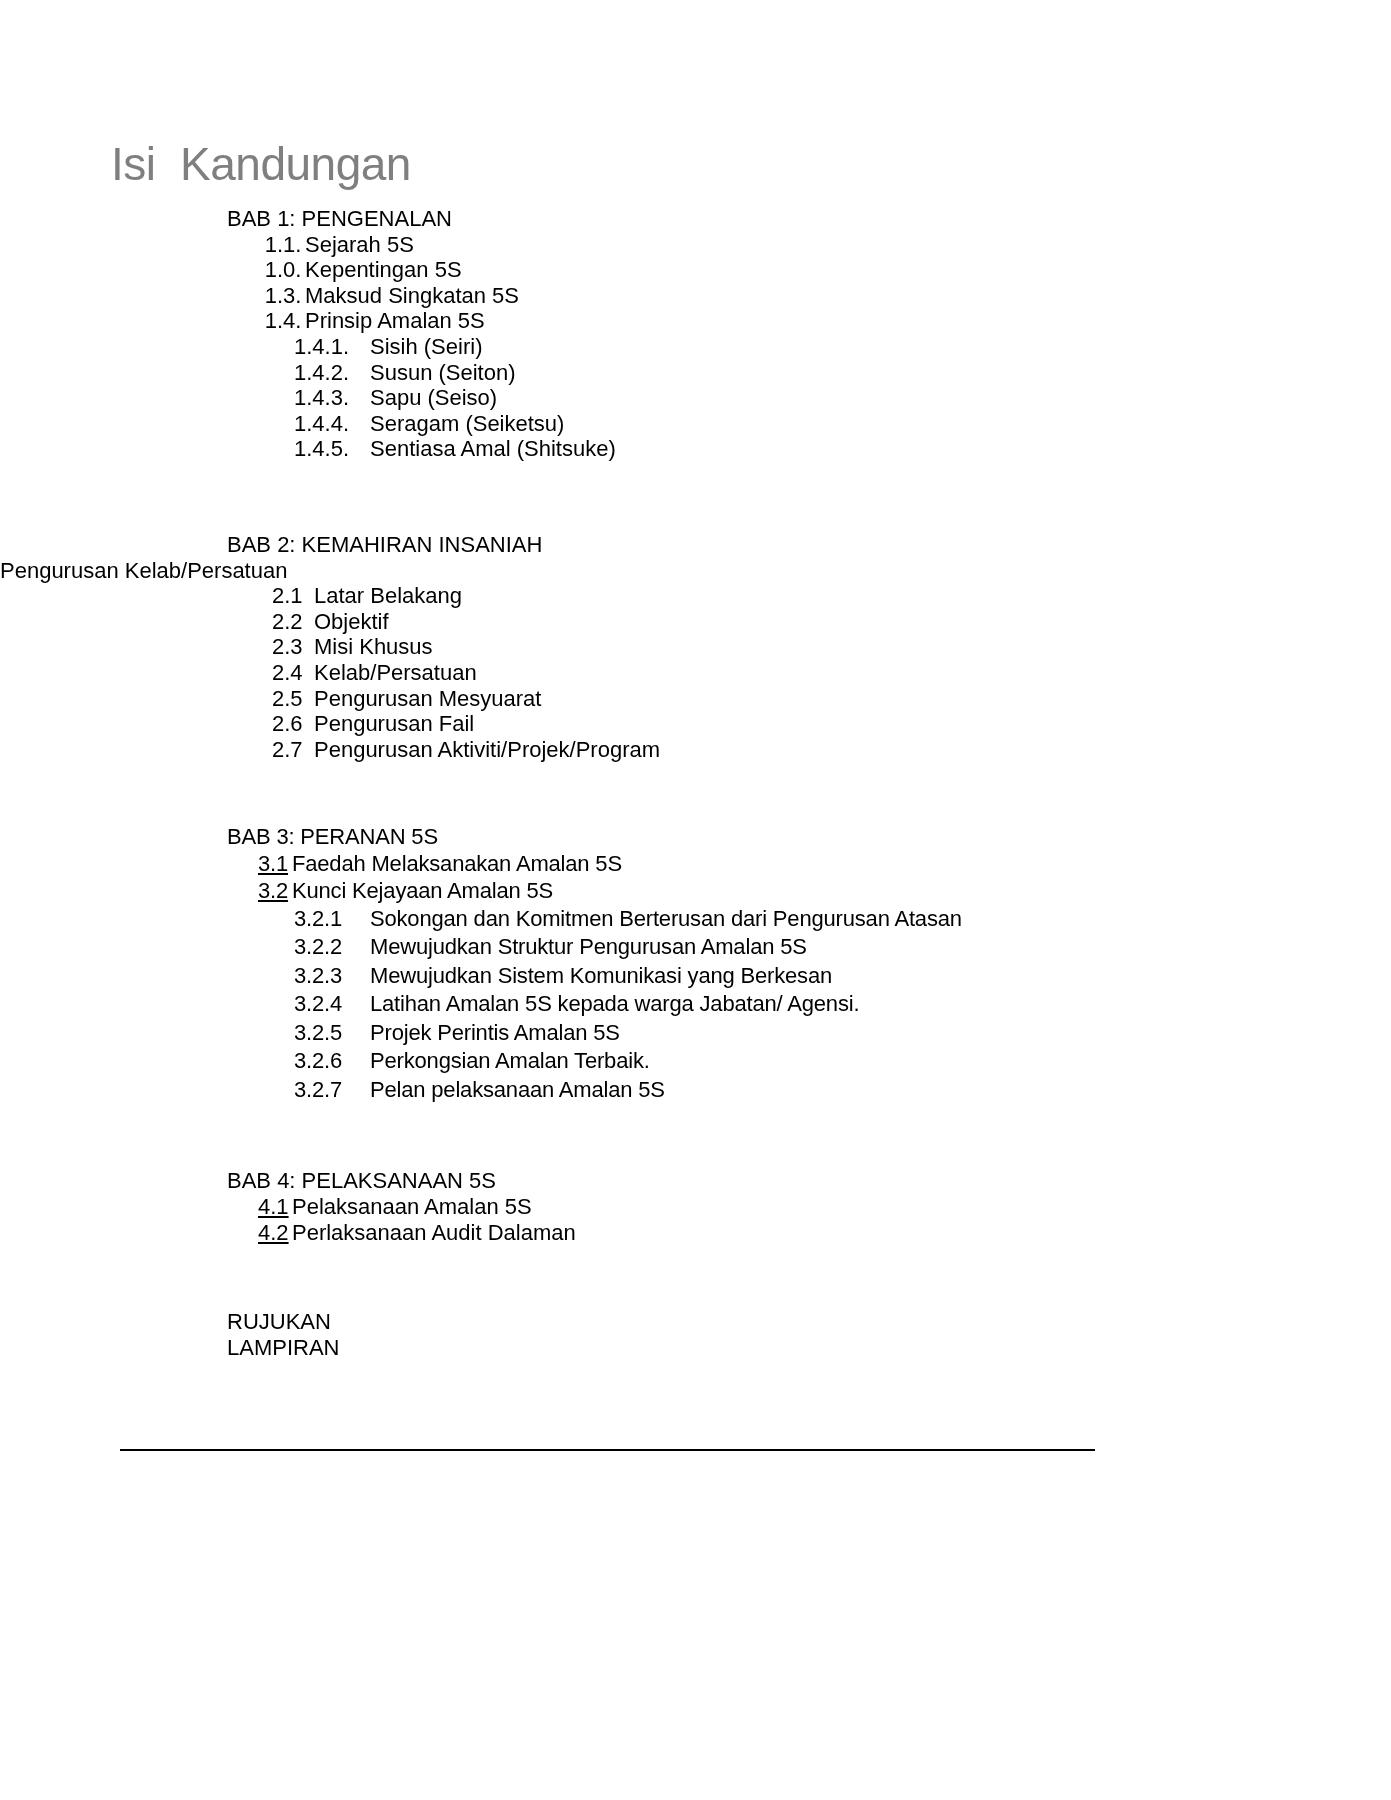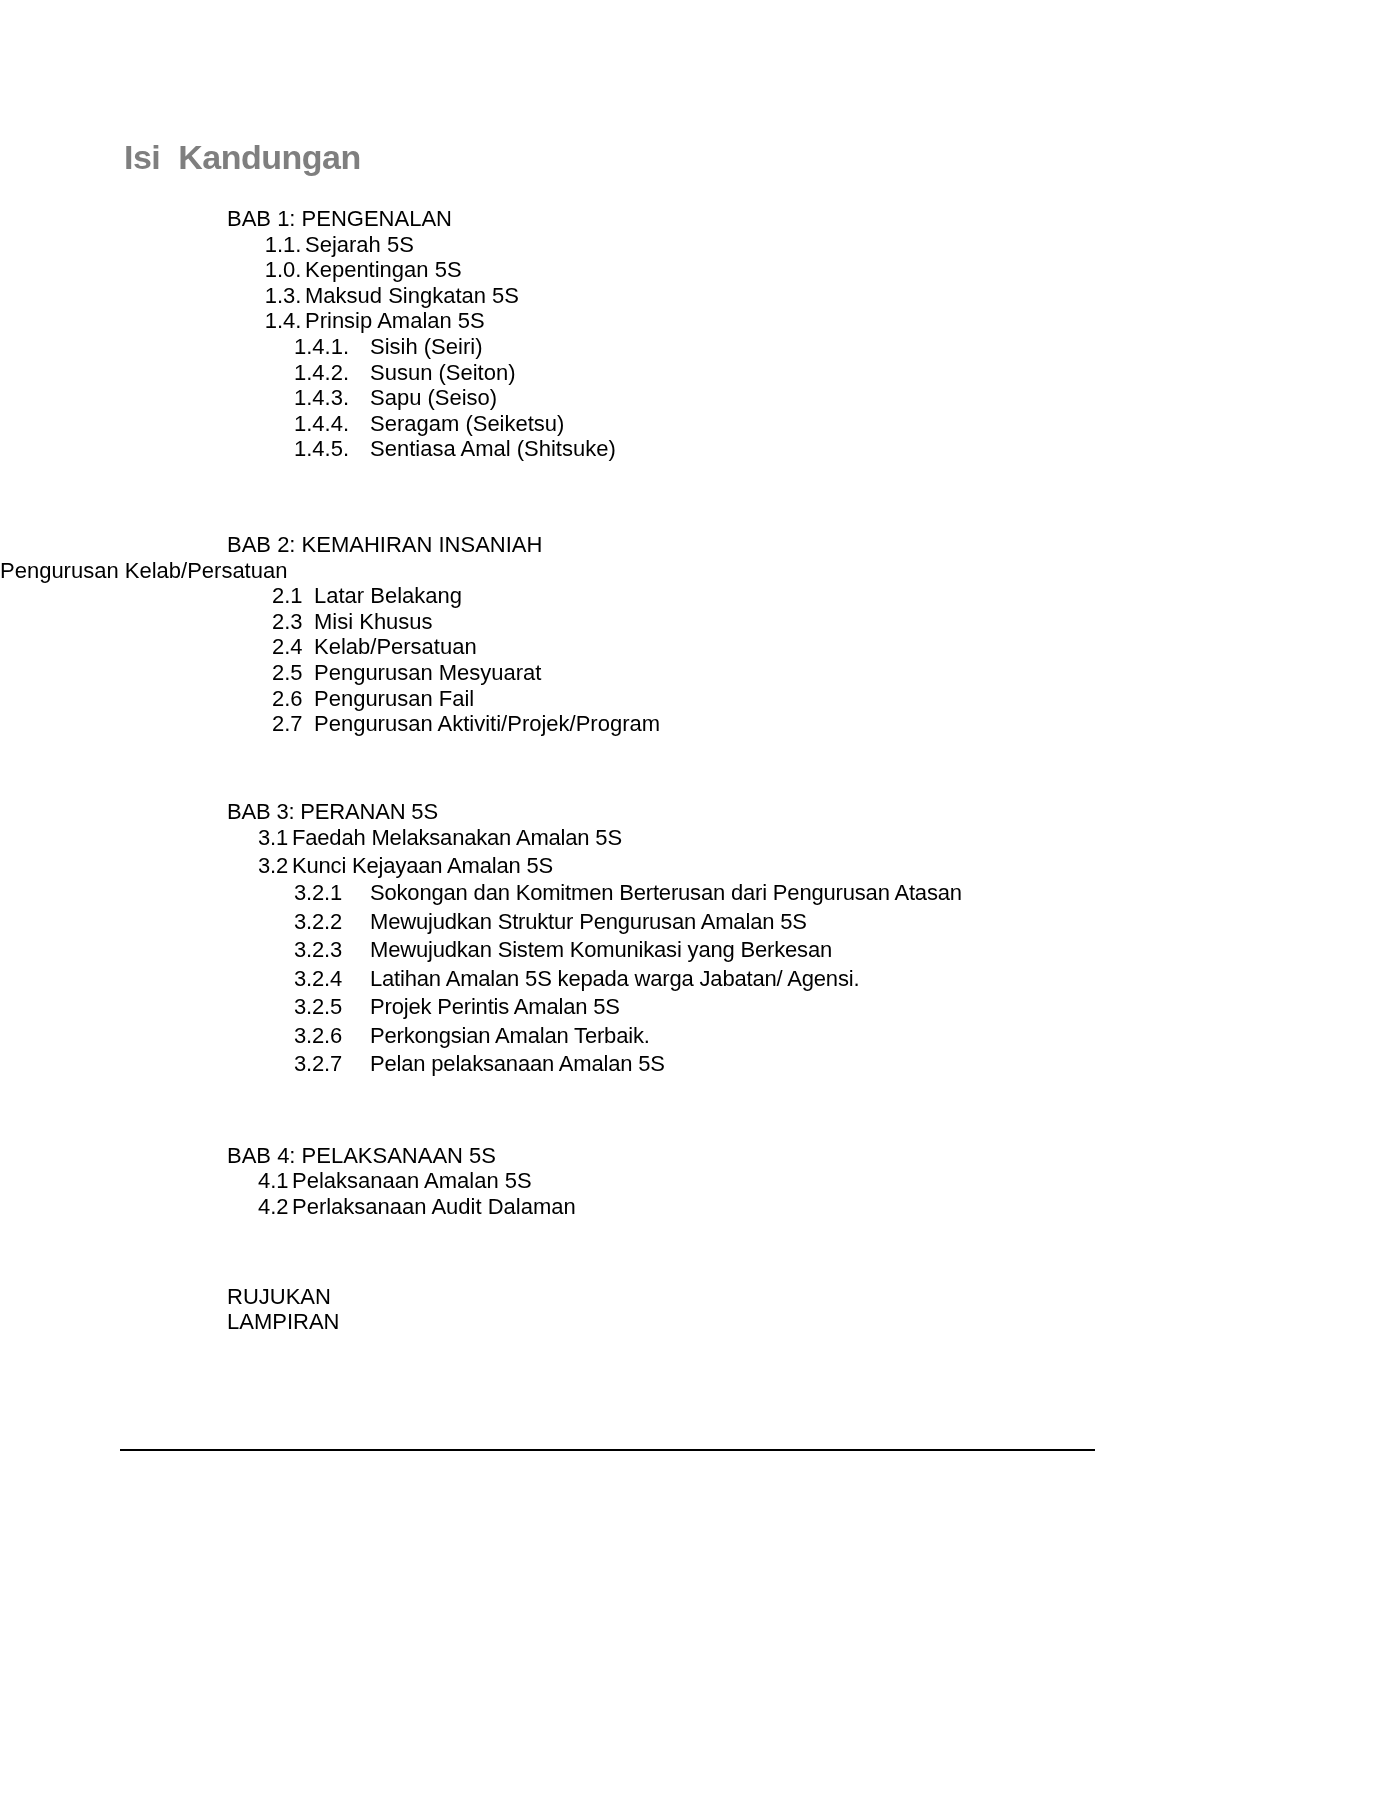--- a/index.html
+++ b/index.html
@@ -16,24 +16,24 @@
     overflow: hidden;
   }
   .page {
     position: relative;
     width: 1391px;
     height: 1800px;
     background: #ffffff;
   }
   .doc-title {
     position: absolute;
-    left: 124px;
+    left: 111px;
     top: 140px;
-    font-size: 34px;
-    font-weight: bold;
+    font-size: 46px;
+    font-weight: normal;
     color: #7f7f7f;
     letter-spacing: -0.5px;
     white-space: pre;
     line-height: 1.05;
   }
   .toc {
     position: absolute;
     left: 0;
     top: 206px;
     width: 1391px;
@@ -52,21 +52,21 @@
   .lvl-2 { padding-left: 294px; }
   .lvl-3 { padding-left: 258px; }
 
   
   .num {
     display: inline-block;
   }
   .num-w1 { width: 44px; text-align: center; }
   .num-w2 { width: 42px; margin-left: 11px; }
   .num-w3 { width: 76px; }
-  .num-w4 { width: 34px; }
+  .num-w4 { width: 34px; text-decoration: underline; }
 
   
   .gap-lg { height: 48px; }
   .gap-md { height: 44px; }
   .gap-sm { height: 42px; }
 
   
   .condensed {
     letter-spacing: -0.18px;
   }
@@ -103,20 +103,21 @@
     <div class="toc-line lvl-2"><span class="num num-w3">1.4.5.</span><span>Sentiasa Amal (Shitsuke)</span></div>
 
     <div class="gap-lg"></div>
     <div style="height:22px"></div>
 
     <div class="toc-line lvl-0">BAB 2: KEMAHIRAN INSANIAH</div>
 
     <div class="toc-line lvl-1b">Pengurusan Kelab/Persatuan</div>
 
     <div class="toc-line lvl-1"><span class="num num-w2">2.1</span><span>Latar Belakang</span></div>
+    <div class="toc-line lvl-1"><span class="num num-w2">2.2</span><span>Objektif</span></div>
     <div class="toc-line lvl-1"><span class="num num-w2">2.3</span><span>Misi Khusus</span></div>
     <div class="toc-line lvl-1"><span class="num num-w2">2.4</span><span>Kelab/Persatuan</span></div>
     <div class="toc-line lvl-1"><span class="num num-w2">2.5</span><span>Pengurusan Mesyuarat</span></div>
     <div class="toc-line lvl-1"><span class="num num-w2">2.6</span><span>Pengurusan Fail</span></div>
     <div class="toc-line lvl-1"><span class="num num-w2">2.7</span><span>Pengurusan Aktiviti/Projek/Program</span></div>
 
     <div class="gap-md"></div>
     <div style="height:18px"></div>
 
     <div class="toc-line lvl-0 condensed">BAB 3: PERANAN 5S</div>

